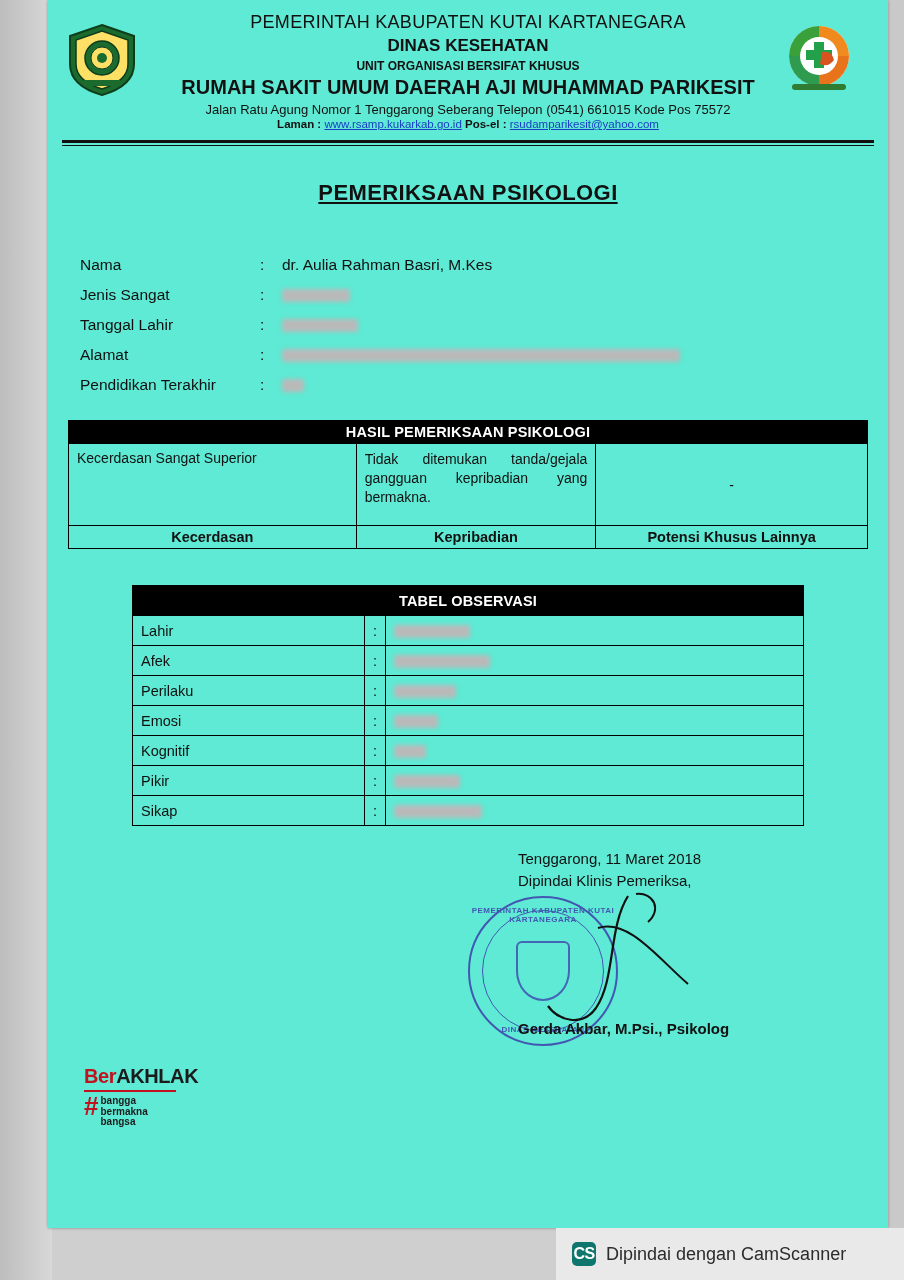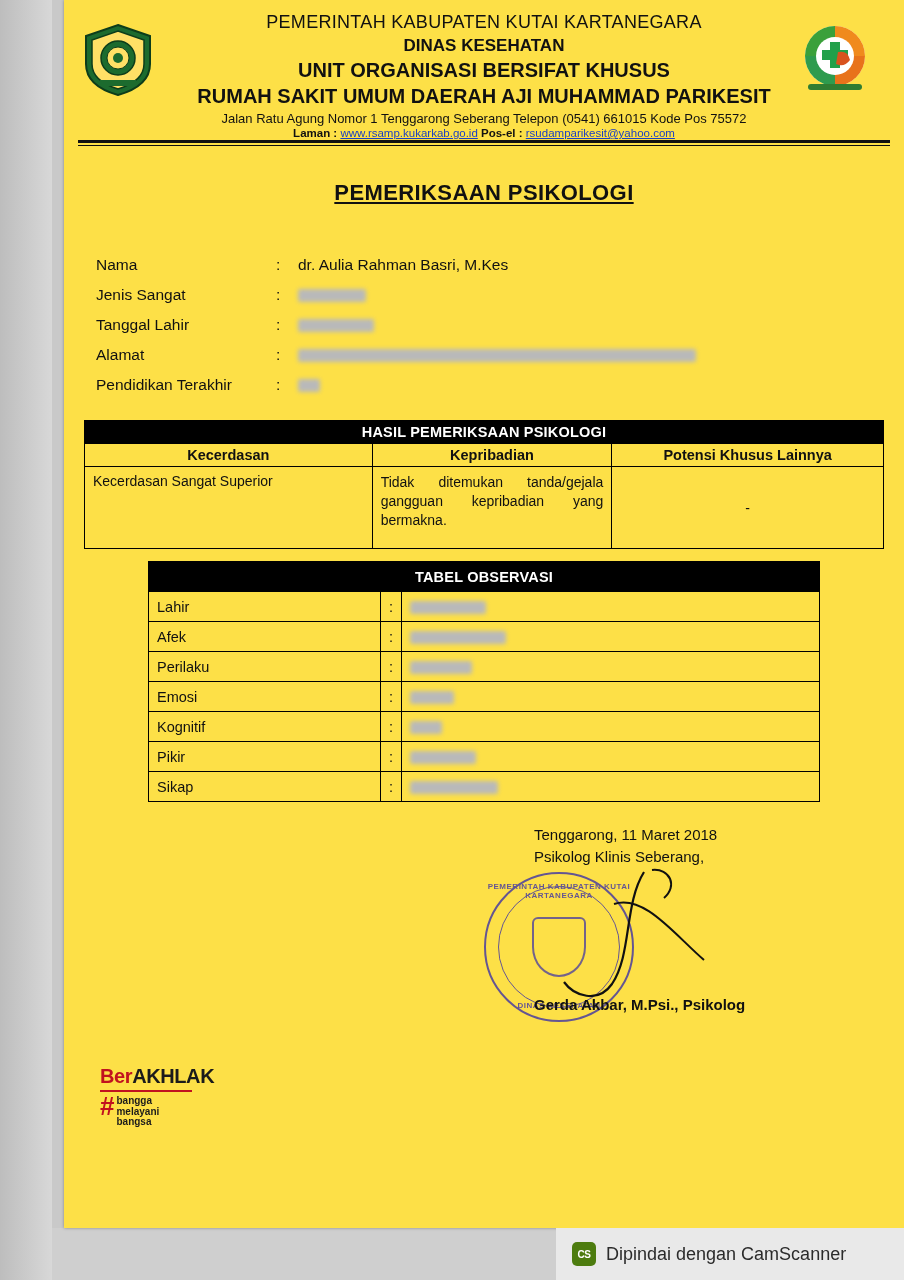--- a/index.html
+++ b/index.html
@@ -6,22 +6,22 @@
   html, body { margin:0; padding:0; }
   body {
     width: 904px; height: 1280px;
     background: #c9c9c9;
     font-family: "Liberation Sans", sans-serif;
     position: relative;
     overflow: hidden;
   }
   .page {
     position: absolute;
-    left: 64px; top: 0; width: 840px; height: 1228px;
-    background: #fde047;
+    left: 48px; top: 0; width: 840px; height: 1228px;
+    background: #5eead4;
     box-shadow: 0 0 3px rgba(0,0,0,.35);
   }
   .page-left-edge {
     position:absolute; left:0; top:0; width:52px; height:1280px;
     background: linear-gradient(to right,#bdbdbd,#d8d8d8);
   }
   .page-bottom {
     position:absolute; left:52px; top:1228px; width:840px; height:52px;
     background:#cfcfcf;
   }
@@ -30,21 +30,21 @@
   .header { position:relative; padding-top:10px; height:150px; }
   .logo-left {
     position:absolute; left:16px; top:22px; width:76px; height:76px;
   }
   .logo-right {
     position:absolute; right:28px; top:22px; width:82px; height:72px;
   }
   .head-text { text-align:center; padding-left:40px; padding-right:40px; }
   .h1 { font-size:18px; letter-spacing:.3px; color:#111; margin:2px 0 2px; }
   .h2 { font-size:17px; font-weight:bold; color:#111; margin:3px 0; }
-  .h3 { font-size:20px; font-weight:bold; color:#111; margin:3px 0; }
+  .h3 { font-size:12px; font-weight:bold; color:#111; margin:3px 0; }
   .h4 { font-size:20px; font-weight:bold; color:#111; margin:3px 0 2px; }
   .addr { font-size:13px; color:#111; margin:3px 0 1px; }
   .addr2 { font-size:11.5px; color:#111; margin:1px 0; }
   .addr2 a { color:#1a3fc4; }
   .rule-wrap { position:absolute; left:14px; right:14px; bottom:4px; }
   .rule-thick { height:3px; background:#111; }
   .rule-thin { height:1px; background:#111; margin-top:2px; }
 
   
   .doc-title {
@@ -72,21 +72,21 @@
   table.doc th, table.doc td { border:1px solid #000; color:#111; }
   .tbl-title {
     background:#000; color:#fff !important; font-size:14.5px; font-weight:bold;
     text-align:center; padding:3px 0; letter-spacing:.2px;
   }
   .col-head { text-align:center; font-size:14.5px; font-weight:bold; padding:3px 0; }
   .cell { font-size:14px; padding:6px 8px; vertical-align:top; }
   .cell.just { text-align:justify; text-align-last:justify; line-height:1.35; }
   .cell.center { text-align:center; vertical-align:middle; }
 
-  .obs-wrap { margin:12px auto 0; width:672px; }
+  .obs-wrap { margin:36px auto 0; width:672px; }
   table.obs { border-collapse:collapse; width:100%; }
   table.obs td { border:1px solid #000; height:30px; font-size:14.5px; color:#111; padding:0 8px; }
   td.obs-label { width:232px; }
   td.obs-colon { width:16px; text-align:center; padding:0; }
   td.obs-val { }
 
   
   .sign { margin:22px 0 0 0; position:relative; height:220px; }
   .sign-text { position:absolute; left:470px; top:0; font-size:15px; color:#111; line-height:1.45; }
   .stamp {
@@ -125,22 +125,22 @@
   .ba-rows { display:flex; align-items:flex-start; }
   .ba-hash { color:#c1121f; font-size:26px; font-weight:bold; line-height:.8; margin-right:2px; }
   .ba-words { font-size:10px; font-weight:bold; color:#1b1b1b; line-height:1.05; }
 
   
   .cam {
     position:absolute; right:0; bottom:0; width:348px; height:52px;
     background:#e9e9e9; display:flex; align-items:center; padding-left:16px;
   }
   .cam-logo {
-    width:24px; height:24px; background:#4d7c0f; color:#fff; border-radius:5px;
-    font-size:10px; font-weight:bold; display:flex; align-items:center; justify-content:center;
+    width:24px; height:24px; background:#0f766e; color:#fff; border-radius:5px;
+    font-size:16px; font-weight:bold; display:flex; align-items:center; justify-content:center;
     margin-right:10px; letter-spacing:-.5px;
   }
   .cam-txt { font-size:18px; color:#2b2b2b; }
 </style>
 </head>
 <body>
 
 <div class="page-left-edge"></div>
 <div class="page-bottom"></div>
 
@@ -223,28 +223,28 @@
     </div>
   </div>
 
   <div class="tbl-wrap">
     <table class="doc">
       <tbody>
           <tr>
         <td class="tbl-title" colspan="3">HASIL PEMERIKSAAN PSIKOLOGI</td>
       </tr>
       <tr>
+        <td class="cell" style="height:82px">Kecerdasan Sangat Superior</td>
+        <td class="cell just">Tidak ditemukan tanda/gejala gangguan kepribadian yang bermakna.</td>
+        <td class="cell center">-</td>
+      </tr>
+      <tr>
         <td class="col-head" style="width:36%">Kecerdasan</td>
         <td class="col-head" style="width:30%">Kepribadian</td>
         <td class="col-head" style="width:34%">Potensi Khusus Lainnya</td>
-      </tr>
-      <tr>
-        <td class="cell" style="height:82px">Kecerdasan Sangat Superior</td>
-        <td class="cell just">Tidak ditemukan tanda/gejala gangguan kepribadian yang bermakna.</td>
-        <td class="cell center">-</td>
       </tr>
     </tbody>
       </table>
   </div>
 
   <div class="obs-wrap">
     <table class="obs">
       <tbody>
           <tr>
         <td class="tbl-title" colspan="3">TABEL OBSERVASI</td>
@@ -284,21 +284,21 @@
         <td class="obs-colon">:</td>
         <td class="obs-val"><span class="redact" style="width:88px"></span></td>
       </tr>
     </tbody>
       </table>
   </div>
 
   <div class="sign">
     <div class="sign-text">
       <div>Tenggarong, 11 Maret 2018</div>
-      <div>Psikolog Klinis Seberang,</div>
+      <div>Dipindai Klinis Pemeriksa,</div>
     </div>
 
     <div class="stamp">
       <div class="stamp-txt-top">PEMERINTAH KABUPATEN KUTAI KARTANEGARA</div>
       <div class="stamp-inner"></div>
       <div class="stamp-txt-bot">DINAS KESEHATAN</div>
     </div>
 
     <svg class="sign-stroke" viewBox="0 0 240 150">
       <path d="M150 8 C 130 40, 138 90, 118 120 C 104 140, 80 132, 70 118" fill="none" stroke="#111" stroke-width="2.2"></path>
@@ -311,21 +311,21 @@
 
   <div class="berakhlak">
     <div class="ba-top">
       <span class="ber">Ber</span><span>AKHLAK</span>
     </div>
     <div class="ba-line"></div>
     <div class="ba-rows">
       <div class="ba-hash">#</div>
       <div class="ba-words">
         <div>bangga</div>
-        <div>melayani</div>
+        <div>bermakna</div>
         <div>bangsa</div>
       </div>
     </div>
   </div>
 
 </div>
 
 <div class="cam">
   <div class="cam-logo">CS</div>
   <div class="cam-txt">Dipindai dengan CamScanner</div>

